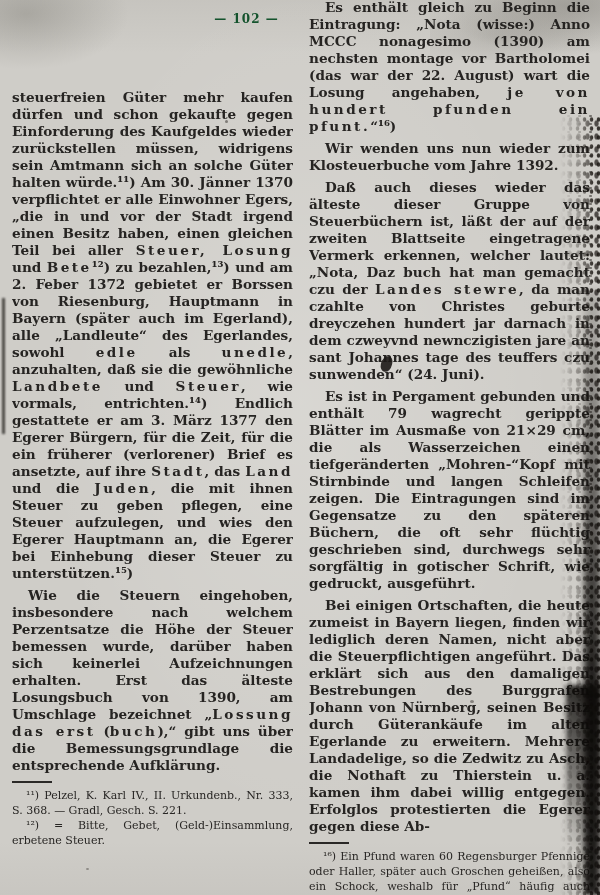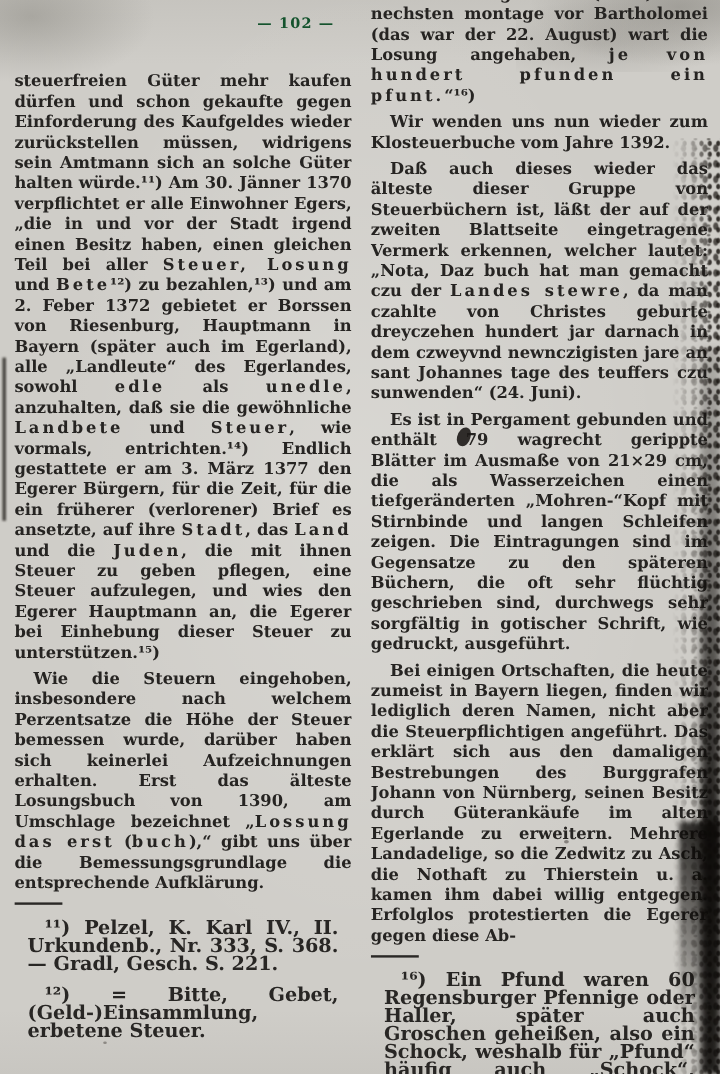--- a/index.html
+++ b/index.html
@@ -28,22 +28,22 @@
     font-size:13.6px;line-height:17px;font-weight:bold;color:#262422;
     text-align:justify;text-indent:16px;
   }
   .para.noindent{text-indent:0;}
   .sp{letter-spacing:2.5px;}
   .fnrule{
     width:40px;height:0;border-top:2px solid #2a2826;
     margin:7px 0 5px 0;
   }
   .footnote{
-    margin:11px;
-    font-size:16px;line-height:15px;font-weight:bold;color:#282624;
+    margin:0;
+    font-size:11px;line-height:15px;font-weight:normal;color:#282624;
     text-align:justify;text-indent:14px;
   }
   
   .scan-band-right{
     position:absolute;top:115px;right:0;width:40px;height:780px;
     background-image:
       radial-gradient(rgba(26,22,18,0.85) 1.2px, transparent 2.2px),
       radial-gradient(rgba(26,22,18,0.55) 1px, transparent 2px),
       radial-gradient(rgba(26,22,18,0.7) 1.6px, transparent 2.7px);
     background-size:7px 9px, 11px 8px, 9px 13px;

